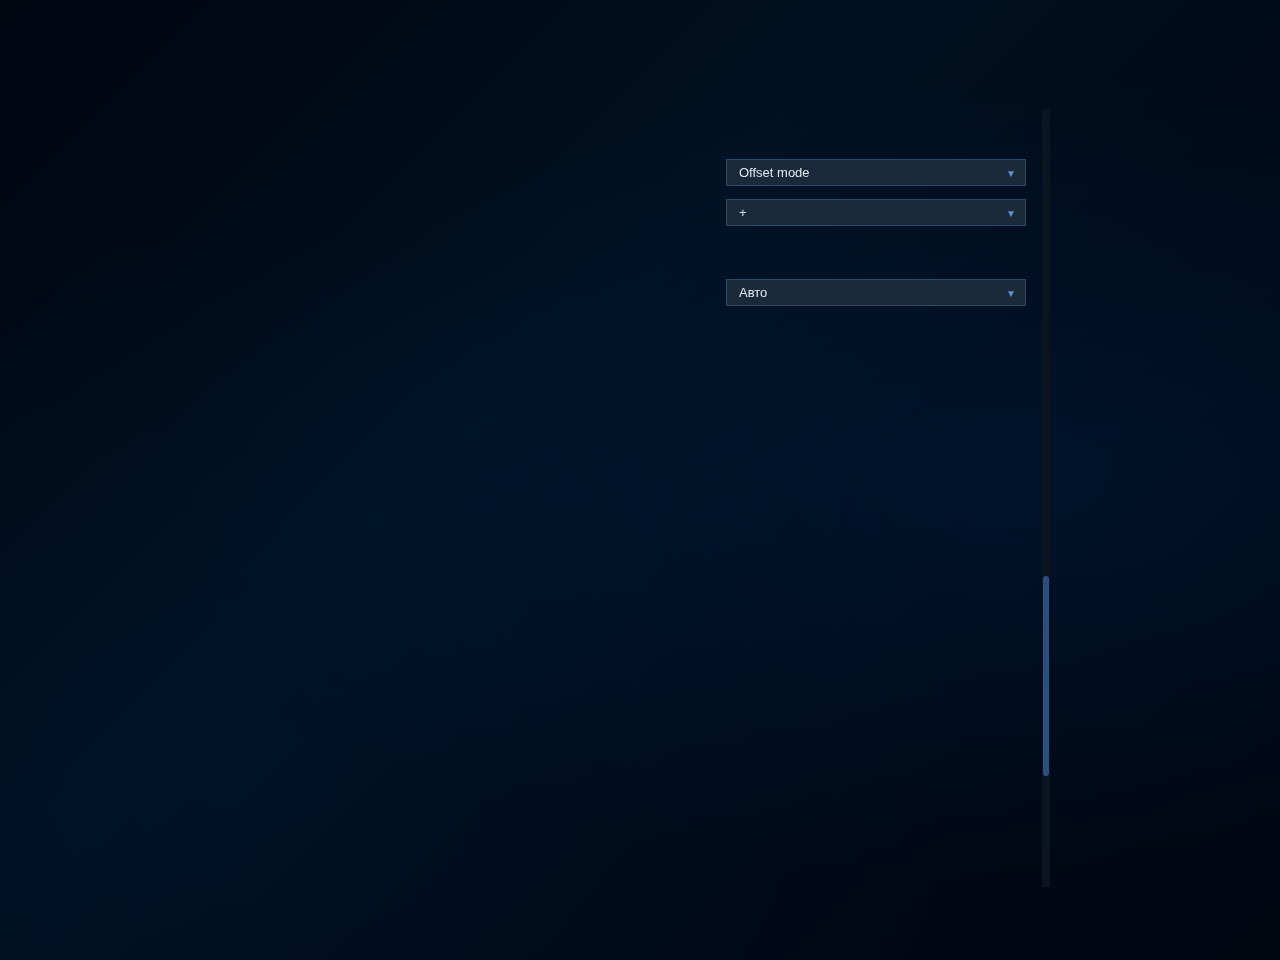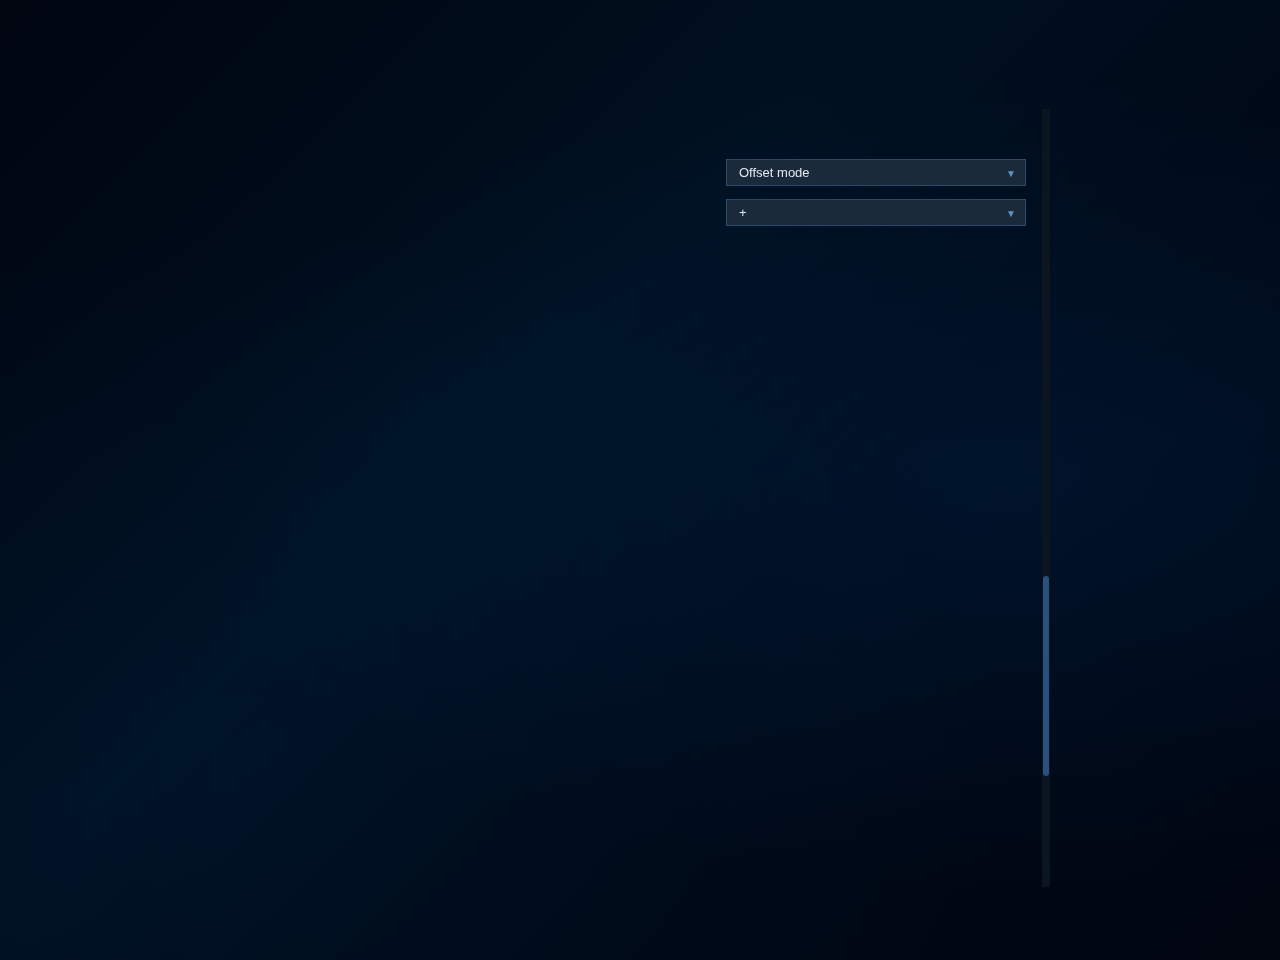--- a/index.html
+++ b/index.html
@@ -456,20 +456,25 @@
           <span class="setting-label">VDDCR CPU Offset Voltage</span>
           <div class="setting-control">
             <input type="text" class="text-control" value="Auto" style="">
           </div>
         </div>
 
         <div class="setting-row">
           <span class="setting-label">VDDCR SOC Voltage</span>
           <div class="setting-control">
             <div class="setting-value-box">1.025V</div>
+            <div class="dropdown-wrapper">
+              <select class="dropdown-control">
+                <option>Авто</option>
+              </select>
+            </div>
           </div>
         </div>
 
         <div class="setting-row">
           <span class="setting-label">Напряжение DRAM</span>
           <div class="setting-control">
             <div class="setting-value-box">1.200V</div>
             <input type="text" class="text-control" value="1.20000" style="">
           </div>
         </div>

